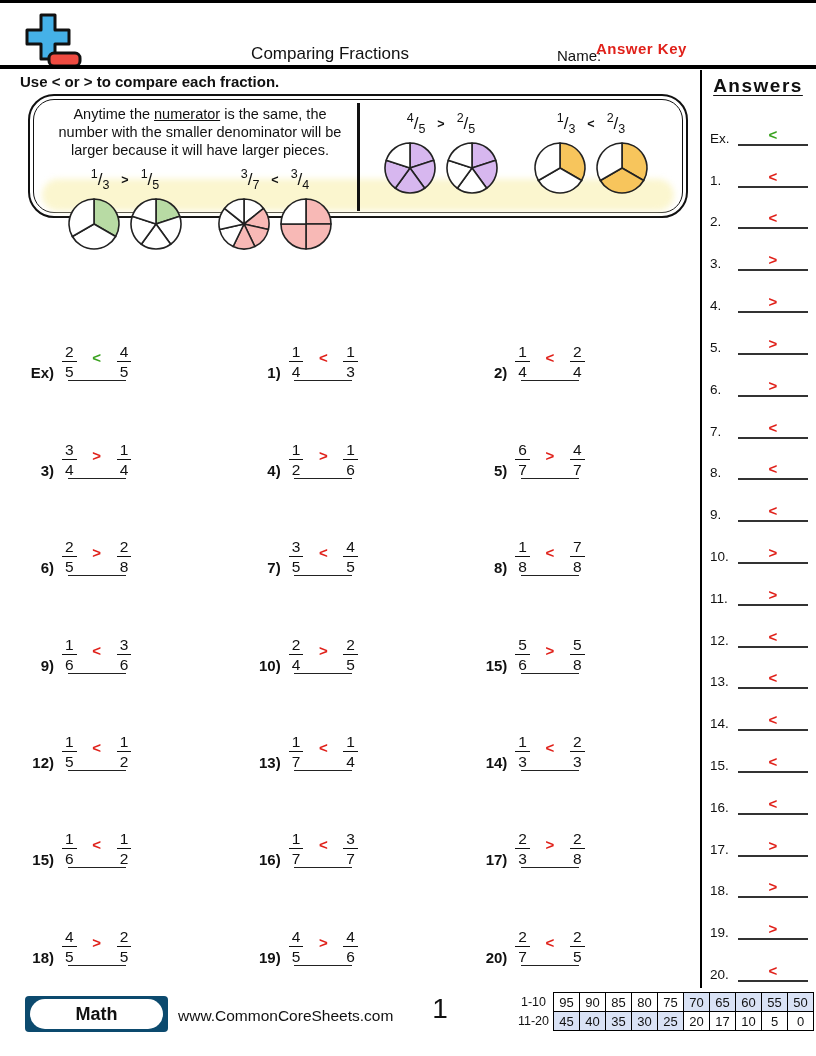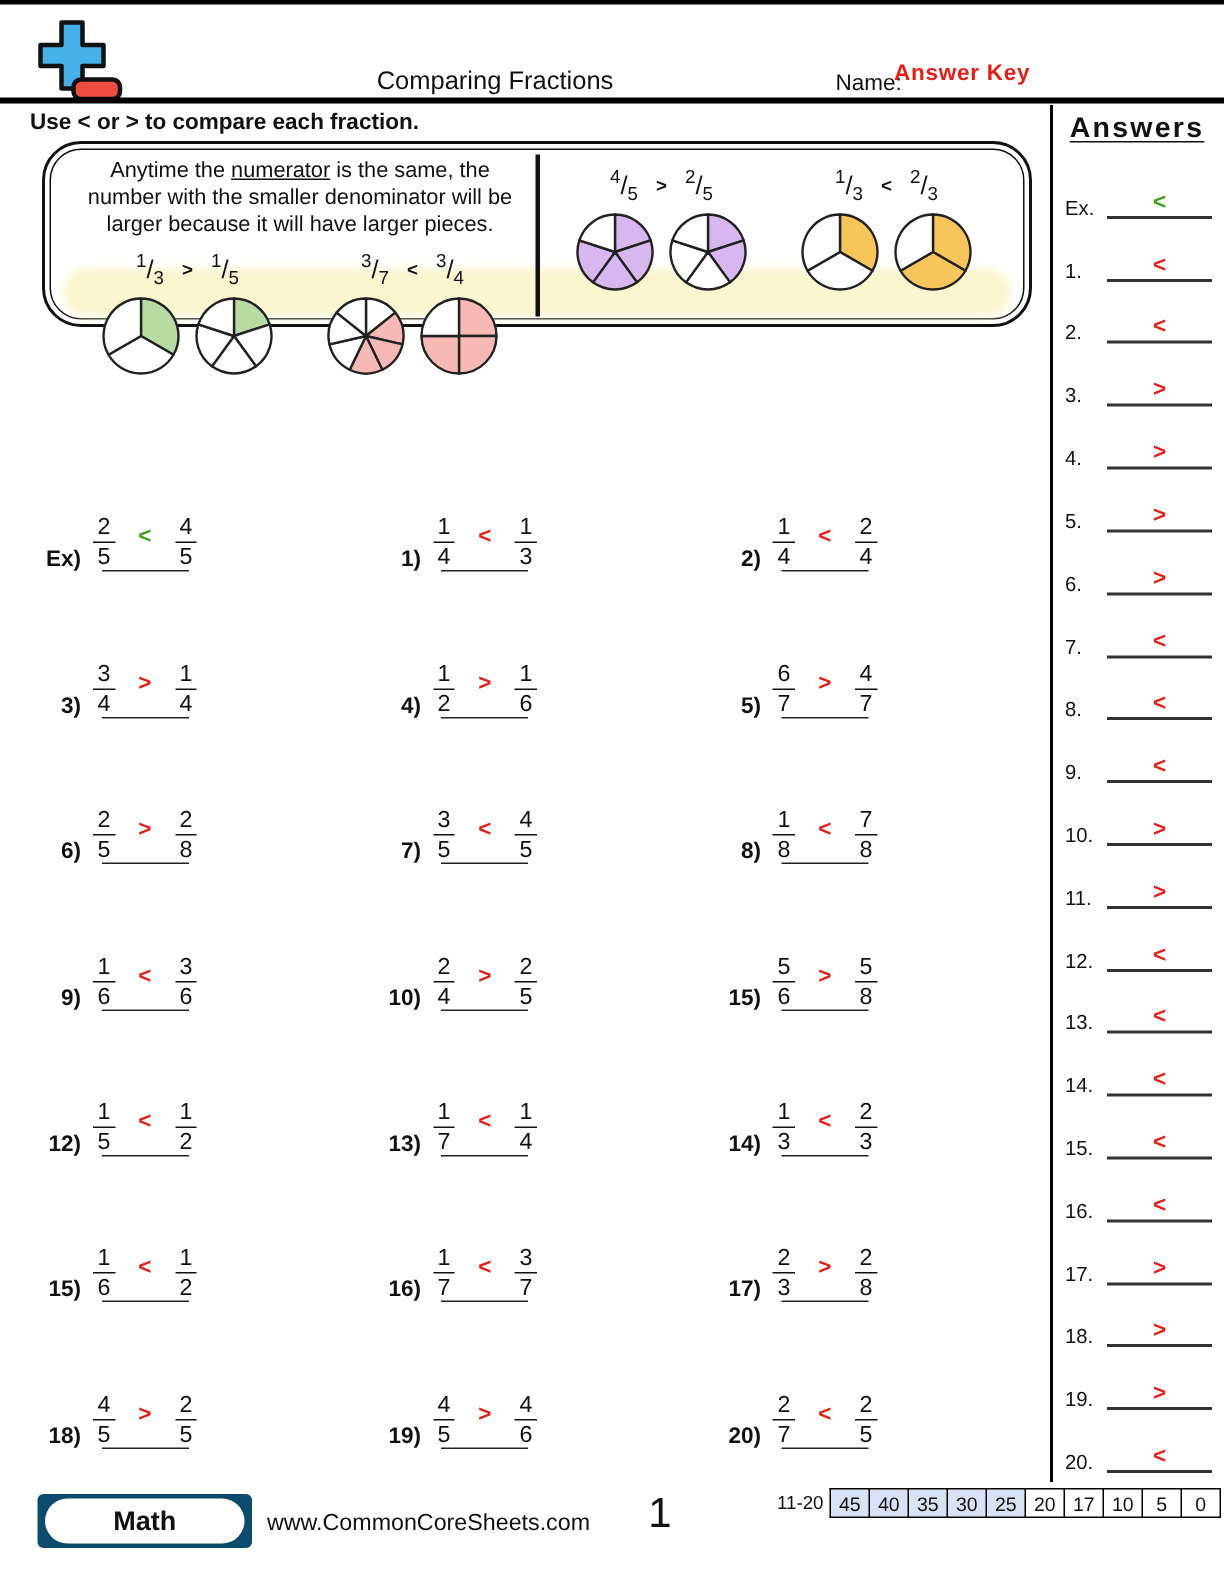--- a/index.html
+++ b/index.html
@@ -622,20 +622,33 @@
 </div>
 
 <div id="math-badge">
   <div id="math-pill">Math</div>
 </div>
 <div id="website">www.CommonCoreSheets.com</div>
 <div id="page-num">1</div>
 <table id="score-table">
     <tbody id="score-tbody">
       <tr>
+        <td class="score-label">1-10</td>
+        <td class="score-cell">95</td>
+        <td class="score-cell">90</td>
+        <td class="score-cell">85</td>
+        <td class="score-cell">80</td>
+        <td class="score-cell">75</td>
+        <td class="score-cell shaded">70</td>
+        <td class="score-cell shaded">65</td>
+        <td class="score-cell shaded">60</td>
+        <td class="score-cell shaded">55</td>
+        <td class="score-cell shaded">50</td>
+      </tr>
+      <tr>
         <td class="score-label">11-20</td>
         <td class="score-cell shaded">45</td>
         <td class="score-cell shaded">40</td>
         <td class="score-cell shaded">35</td>
         <td class="score-cell shaded">30</td>
         <td class="score-cell shaded">25</td>
         <td class="score-cell">20</td>
         <td class="score-cell">17</td>
         <td class="score-cell">10</td>
         <td class="score-cell">5</td>

